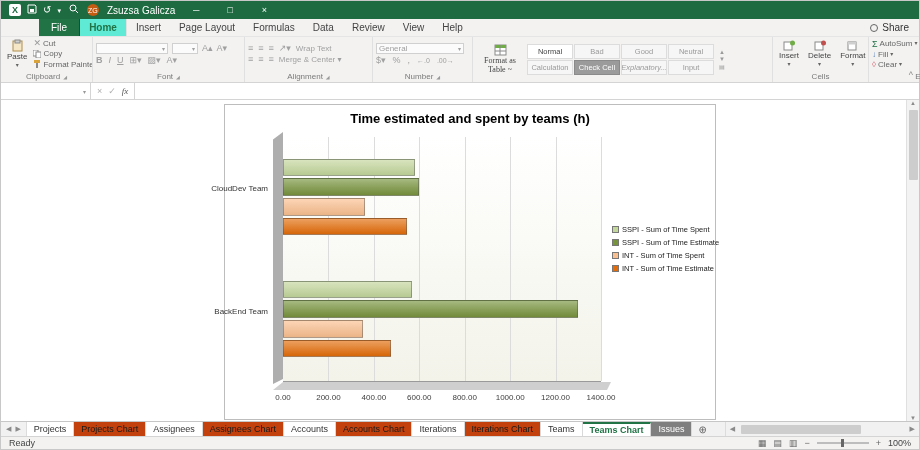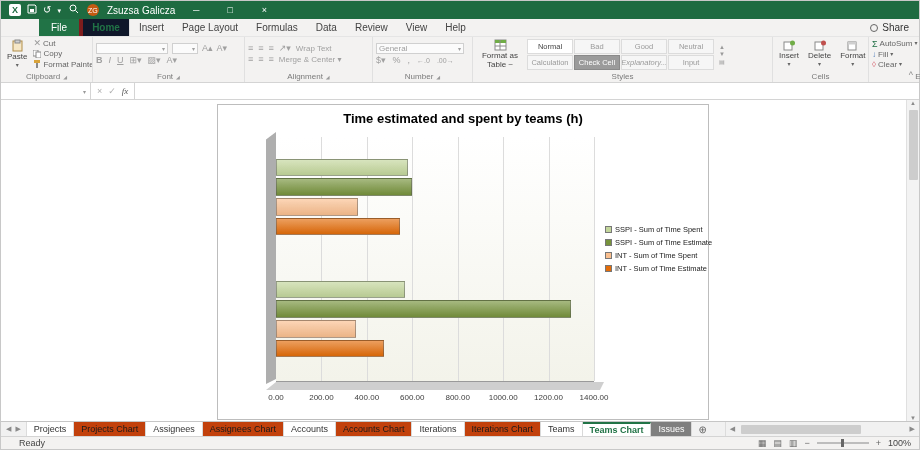--- a/index.html
+++ b/index.html
@@ -19,22 +19,22 @@
   .avatar { width:12px; height:12px; border-radius:50%; background:#c55a11; color:#fff;
     font-size:7px; display:flex; align-items:center; justify-content:center; }
   .winbtn { width:26px; height:18px; display:flex; align-items:center; justify-content:center;
     font-size:9px; color:#fff; }
 
   
   .tabrow { height:18px; background:#f3f2f1; display:flex; align-items:stretch; font-size:10px;
     color:#444; border-bottom:1px solid #e5e5e5; flex:0 0 auto; }
   .rtab { padding:0 9px; display:flex; align-items:center; cursor:default; white-space:nowrap; }
   .rtab.file { background:#217346; color:#fff; padding:0 12px; }
-  .rtab.active { background:#0f172a; color:#217346; font-weight:bold;
-    border-left:4px solid #7f1d1d; border-right:1px solid #e1e1e1; }
+  .rtab.active { background:#5eead4; color:#217346; font-weight:bold;
+    border-left:1px solid #7f1d1d; border-right:1px solid #e1e1e1; }
   .share { margin-left:auto; display:flex; align-items:center; gap:4px; padding:0 10px; color:#333; }
   .person-ic { width:8px; height:8px; border-radius:50%; border:1px solid #666; position:relative; }
 
   
   .ribbon { height:46px; background:#f3f2f1; border-bottom:1px solid #d4d4d4; display:flex;
     font-size:8px; color:#444; position:relative; flex:0 0 auto; }
   .grp { display:flex; flex-direction:column; border-right:1px solid #e0e0e0; flex:0 0 auto; }
   .grp-c { flex:1; display:flex; align-items:center; padding:2px 3px; gap:3px; overflow:hidden; }
   .grp-l { height:11px; font-size:8px; color:#7a7a7a; text-align:center; white-space:nowrap;
     display:flex; align-items:center; justify-content:center; gap:3px; }
@@ -74,21 +74,21 @@
   .fx { font-style:italic; font-family:"Liberation Serif", serif; color:#555; }
   .finput { flex:1; }
 
   
   .sheet { flex:1; position:relative; background:#fff; overflow:hidden; }
   .vscroll { position:absolute; right:0; top:0; bottom:0; width:13px; background:#f3f3f3;
     border-left:1px solid #e0e0e0; display:flex; flex-direction:column; align-items:center;
     font-size:6px; color:#8a8a8a; }
   .vthumb { width:9px; height:70px; background:#cdcdcd; border-radius:1px; margin-top:4px; }
 
-  .chart { position:absolute; left:216px; top:4px; width:492px; height:316px; background:#fff;
+  .chart { position:absolute; left:223px; top:4px; width:492px; height:316px; background:#fff;
     border:1px solid #bdbdbd; }
   .c-title { position:absolute; top:6px; left:0; right:0; text-align:center; font-size:13px;
     font-weight:bold; color:#000; }
   .plot { position:absolute; left:58px; top:32px; width:318px; height:245px;
     background:linear-gradient(#ffffff, #f3f3ea); border-bottom:1px solid #9a9a9a; }
   .wall { position:absolute; left:48px; top:27px; width:10px; height:252px; background:#aeaeae;
     clip-path:polygon(0 3%, 100% 0, 100% 98%, 0 100%); }
   .floor { position:absolute; left:48px; top:277px; width:338px; height:8px; background:#cfcfcf;
     clip-path:polygon(10px 0, 100% 0, calc(100% - 4px) 100%, 0 100%); }
   .gl { position:absolute; top:0; bottom:0; width:1px; background:#dcdcdc; }
@@ -119,21 +119,21 @@
   .hscroll { flex:1; display:flex; align-items:center; margin-left:12px; background:#f1f1f1;
     border-left:1px solid #dcdcdc; }
   .hscroll .arr { font-size:7px; color:#8a8a8a; padding:0 4px; }
   .htrack { flex:1; height:9px; background:#f1f1f1; position:relative; }
   .hthumb { position:absolute; left:2px; top:0; width:120px; height:9px; background:#cdcdcd;
     border-radius:1px; }
 
   
   .status { height:13px; background:#f3f2f1; border-top:1px solid #d4d4d4; display:flex;
     align-items:center; font-size:9px; color:#444; flex:0 0 auto; }
-  .ready { padding-left:8px;margin-left:10px; }
+  .ready { padding-left:8px; }
   .st-right { margin-left:auto; display:flex; align-items:center; gap:7px; padding-right:8px; }
   .viewic { font-size:9px; color:#666; }
   .zoomtrack { width:52px; height:2px; background:#bdbdbd; position:relative; }
   .zoomthumb { position:absolute; left:24px; top:-3px; width:3px; height:8px; background:#666; }
   .zsign { font-size:9px; color:#666; }
 </style>
 </head>
 <body>
 
 <div class="app">
@@ -296,21 +296,21 @@
         </div>
       </div>
       <div class="grp-l">
           <span>Number</span>
           <span class="dlaunch">◢</span>
         </div>
     </div>
 
     <div class="grp" style="width:300px;">
       <div class="grp-c">
-        <div class="bigbtn" style="width:48px;">
+        <div class="bigbtn" style="width:48px;font-family:Liberation Serif, serif;">
           <svg width="13" height="12" viewBox="0 0 13 12">
               <rect x="1" y="1" width="11" height="10" fill="#fff" stroke="#8a8a8a"></rect>
               <rect x="1" y="1" width="11" height="3" fill="#70ad47"></rect>
               <line x1="1" y1="7" x2="12" y2="7" stroke="#8a8a8a"></line>
               <line x1="6" y1="1" x2="6" y2="11" stroke="#8a8a8a"></line>
             </svg>
           <span>Format as Table ~</span>
         </div>
         <div class="gallery">
             <div class="gcell normal">Normal</div>
@@ -321,23 +321,20 @@
             <div class="gcell dark">Check Cell</div>
             <div class="gcell italic">Explanatory...</div>
             <div class="gcell ">Input</div>
           </div>
         <div class="galarrows">
           <span>▲</span>
             <span>▼</span>
             <span>▤</span>
         </div>
       </div>
-      <div class="grp-l">
-          <span>Styles</span>
-        </div>
     </div>
 
     <div class="grp" style="width:96px;">
       <div class="grp-c" style="justify-content:space-around;">
         <div class="bigbtn">
           <svg width="12" height="11" viewBox="0 0 12 11">
               <rect x="1" y="2" width="8" height="8" fill="#fff" stroke="#8a8a8a"></rect>
               <circle cx="9.5" cy="3" r="2.5" fill="#70ad47"></circle>
             </svg>
           <span>Insert</span>
@@ -421,20 +418,24 @@
           <div class="gl" style="left: 100%;"></div>
           <div class="bar" style="top: 9%; height: calc(8% - 2px); width: 41.4286%; background: linear-gradient(rgba(255, 255, 255, 0.35), rgba(0, 0, 0, 0.06)), rgb(195, 214, 155);"></div>
           <div class="bar" style="top: 17%; height: calc(8% - 2px); width: 42.8571%; background: linear-gradient(rgba(255, 255, 255, 0.35), rgba(0, 0, 0, 0.06)), rgb(119, 147, 60);"></div>
           <div class="bar" style="top: 25%; height: calc(8% - 2px); width: 25.7143%; background: linear-gradient(rgba(255, 255, 255, 0.35), rgba(0, 0, 0, 0.06)), rgb(250, 191, 143);"></div>
           <div class="bar" style="top: 33%; height: calc(8% - 2px); width: 38.9286%; background: linear-gradient(rgba(255, 255, 255, 0.35), rgba(0, 0, 0, 0.06)), rgb(227, 108, 9);"></div>
           <div class="bar" style="top: 59%; height: calc(8% - 2px); width: 40.7143%; background: linear-gradient(rgba(255, 255, 255, 0.35), rgba(0, 0, 0, 0.06)), rgb(195, 214, 155);"></div>
           <div class="bar" style="top: 67%; height: calc(8% - 2px); width: 92.8571%; background: linear-gradient(rgba(255, 255, 255, 0.35), rgba(0, 0, 0, 0.06)), rgb(119, 147, 60);"></div>
           <div class="bar" style="top: 75%; height: calc(8% - 2px); width: 25%; background: linear-gradient(rgba(255, 255, 255, 0.35), rgba(0, 0, 0, 0.06)), rgb(250, 191, 143);"></div>
           <div class="bar" style="top: 83%; height: calc(8% - 2px); width: 33.9286%; background: linear-gradient(rgba(255, 255, 255, 0.35), rgba(0, 0, 0, 0.06)), rgb(227, 108, 9);"></div>
         </div>
+      <div class="cat-axis">
+          <div class="cat" style="top: 21%;">CloudDev Team</div>
+          <div class="cat" style="top: 71%;">BackEnd Team</div>
+        </div>
       <div class="xaxis">
           <div class="xt" style="left: 0%;">0.00</div>
           <div class="xt" style="left: 14.2857%;">200.00</div>
           <div class="xt" style="left: 28.5714%; text-align: center;">400.00</div>
           <div class="xt" style="left: 42.8571%;">600.00</div>
           <div class="xt" style="left: 57.1429%;">800.00</div>
           <div class="xt" style="left: 71.4286%;">1000.00</div>
           <div class="xt" style="left: 85.7143%;">1200.00</div>
           <div class="xt" style="left: 100%;">1400.00</div>
         </div>

